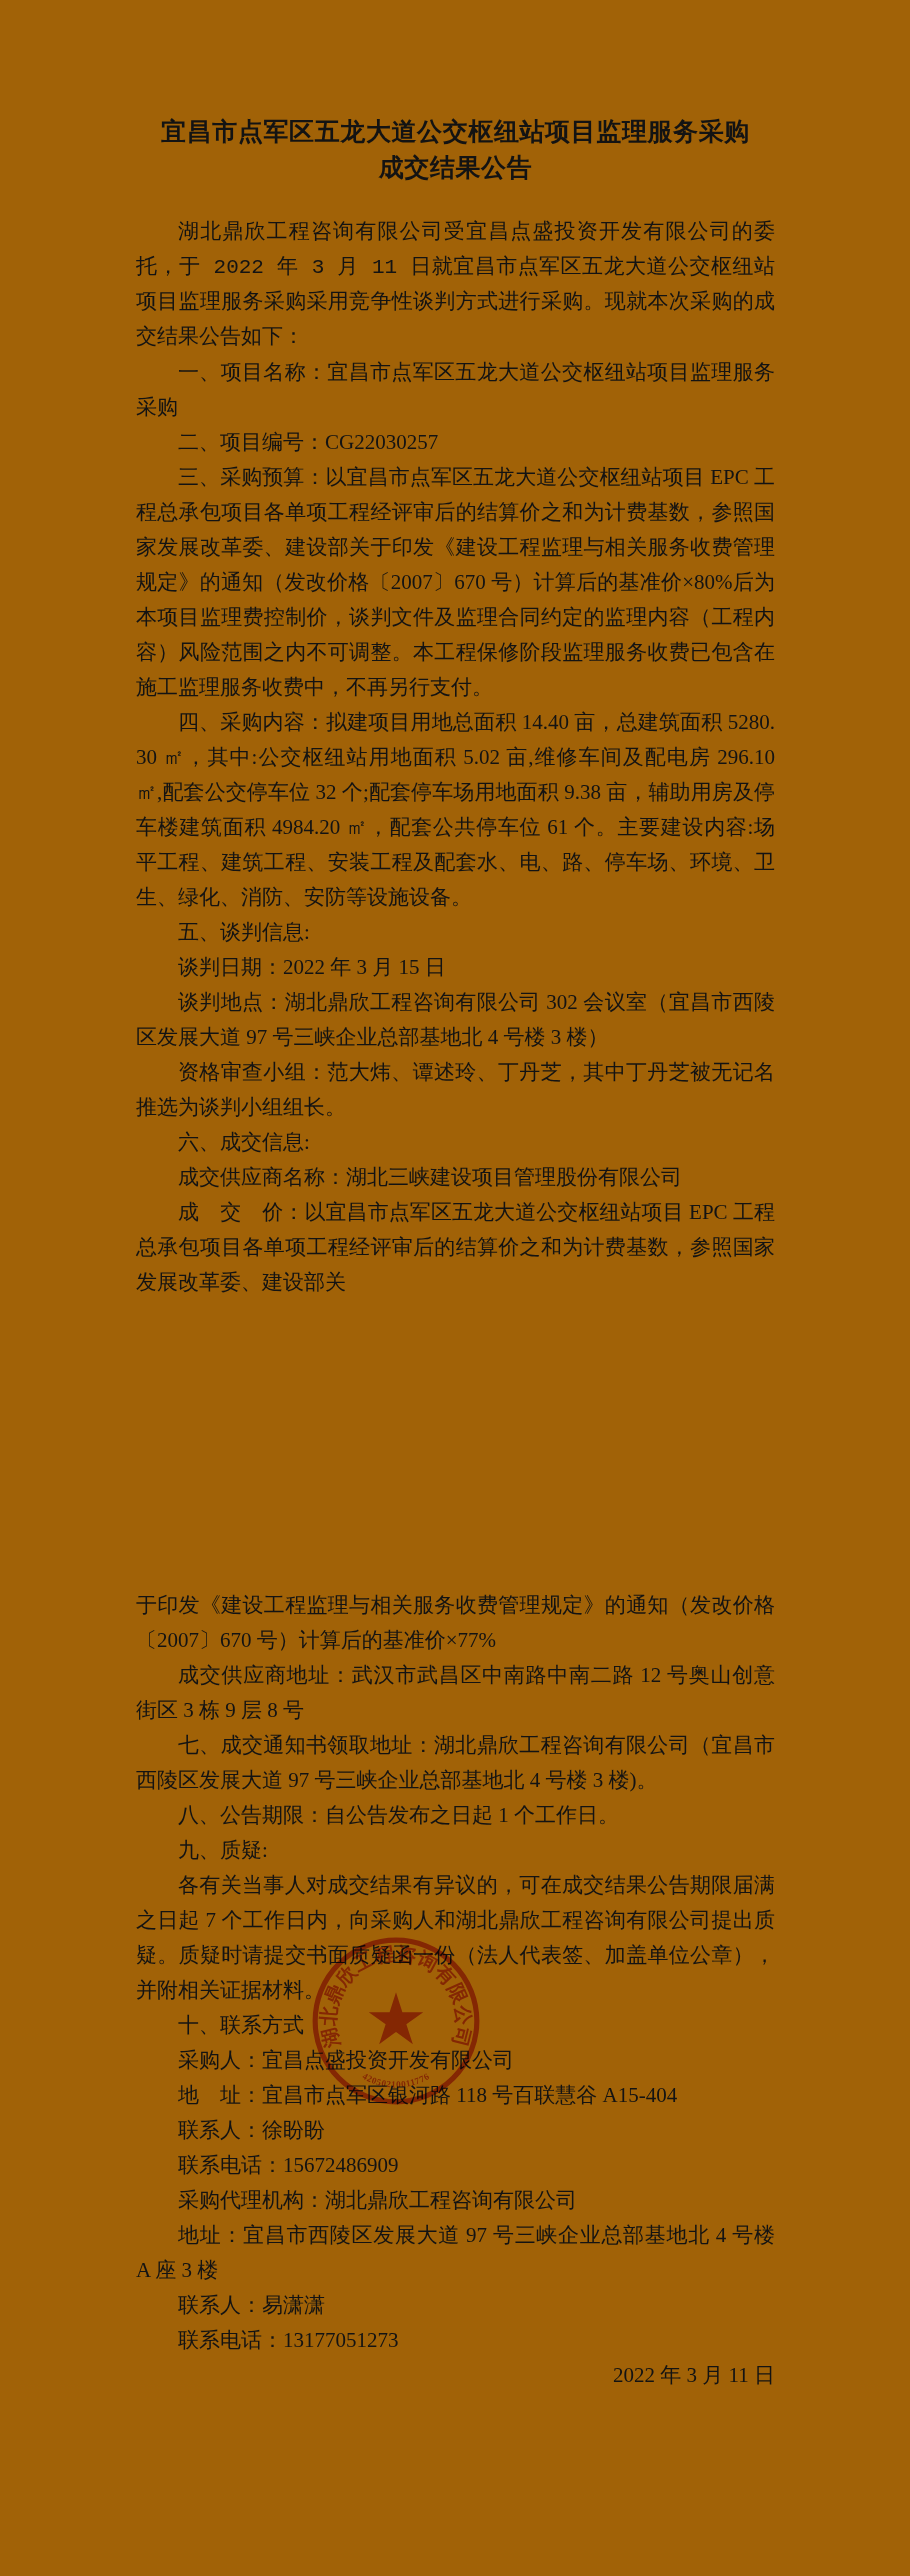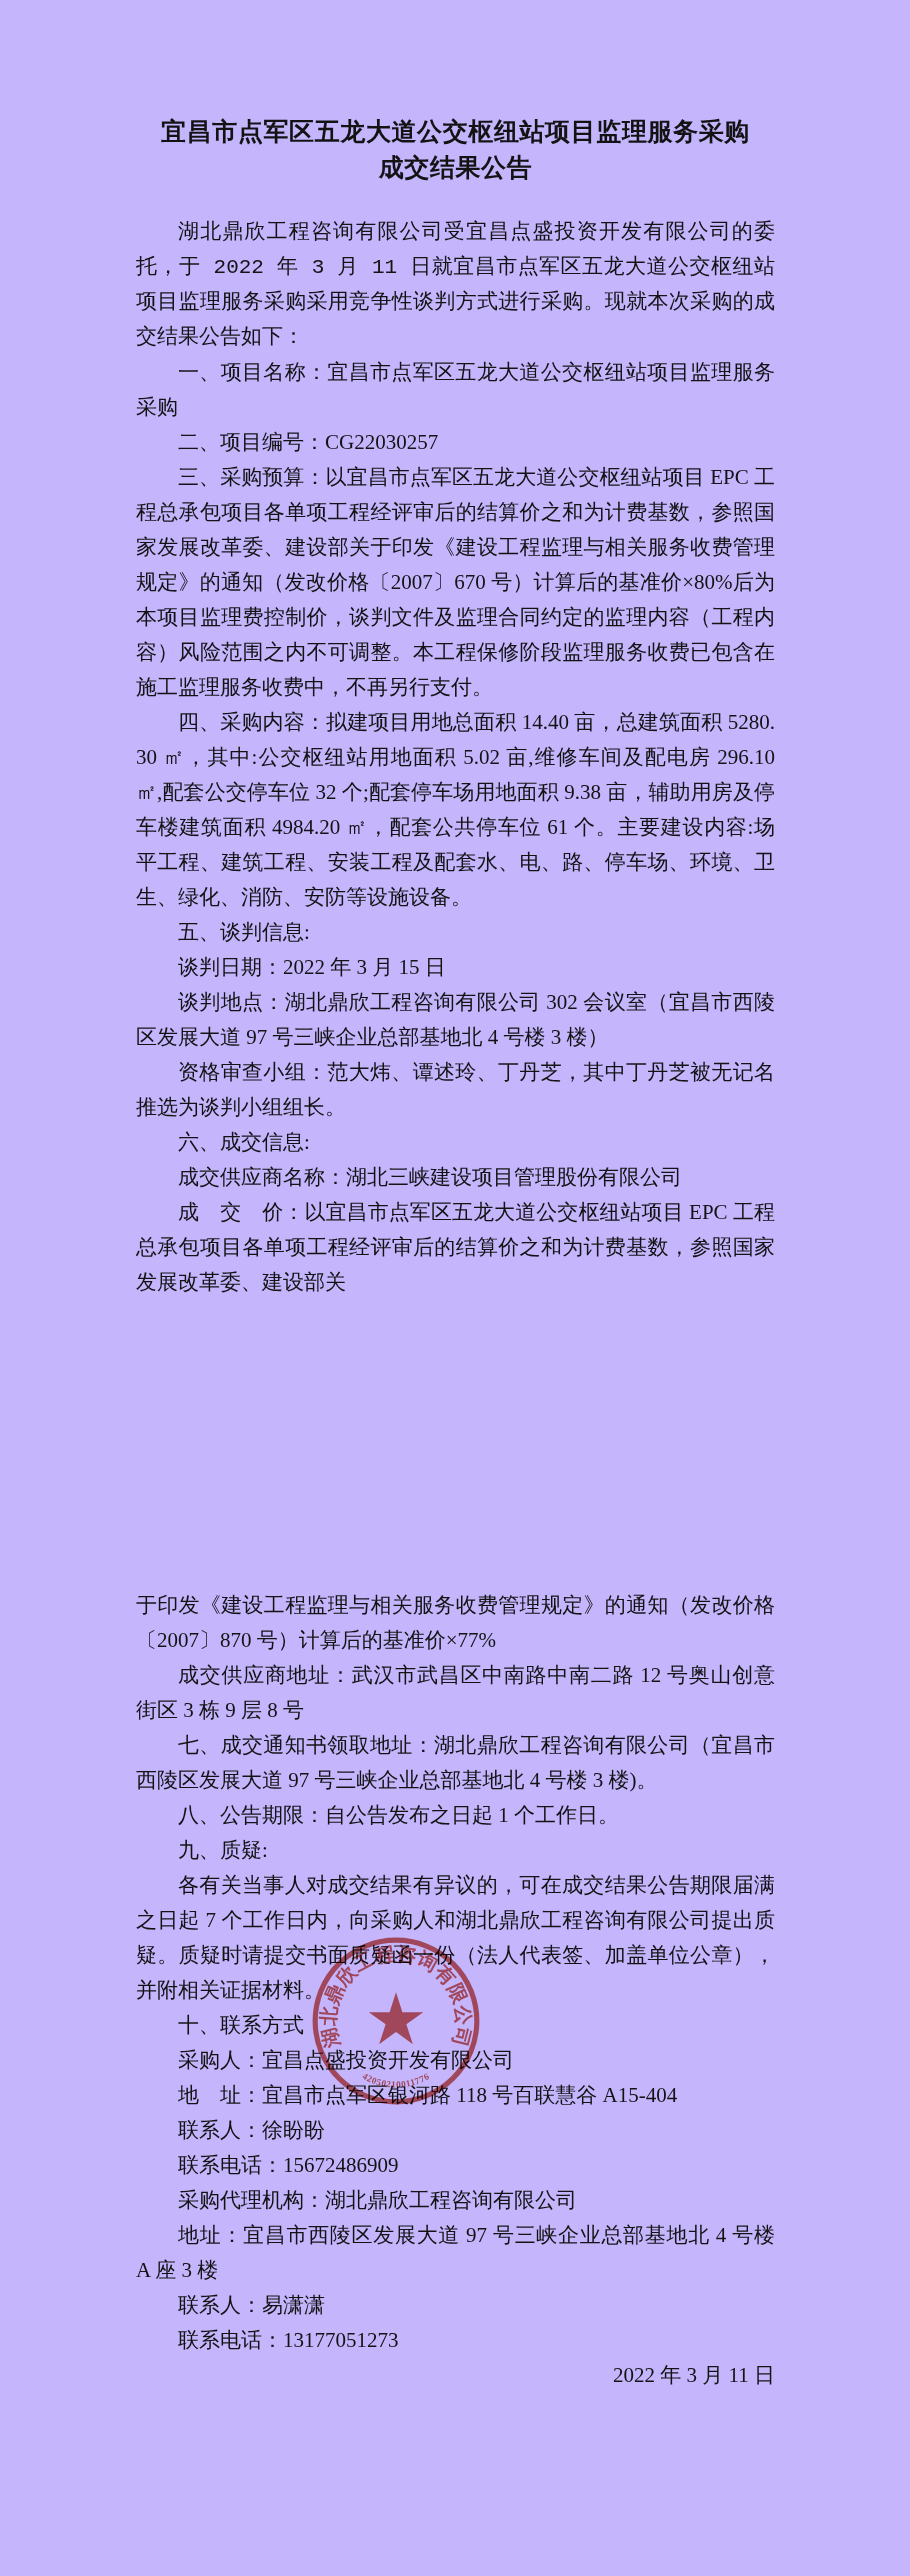--- a/index.html
+++ b/index.html
@@ -1,20 +1,20 @@
 <!DOCTYPE html>
 <html style="font-size:9.2px"><head>
 <meta charset="utf-8">
 <style>
   html, body { margin: 0; padding: 0; background: #ffffff; }
   .page {
     position: relative;
     width: 910px;
     height: 2576px;
-    background: #c4b5fd;
+    background: #a16207;
     overflow: hidden;
     font-family: "Liberation Serif", "DejaVu Serif", serif;
     color: #131313;
   }
   .content {
     position: absolute;
     left: 136px;
     top: 0;
     width: 639px;
   }
@@ -75,21 +75,21 @@
     <p class="line">五、谈判信息:</p>
     <p class="line">谈判日期：2022 年 3 月 15 日</p>
     <p class="line">谈判地点：湖北鼎欣工程咨询有限公司 302 会议室（宜昌市西陵区发展大道 97 号三峡企业总部基地北 4 号楼 3 楼）</p>
     <p class="line">资格审查小组：范大炜、谭述玲、丁丹芝，其中丁丹芝被无记名推选为谈判小组组长。</p>
     <p class="line">六、成交信息:</p>
     <p class="line">成交供应商名称：湖北三峡建设项目管理股份有限公司</p>
     <p class="line">成　交　价：以宜昌市点军区五龙大道公交枢纽站项目 EPC 工程总承包项目各单项工程经评审后的结算价之和为计费基数，参照国家发展改革委、建设部关</p>
 
     <div class="page-break-gap"></div>
 
-    <p class="line noindent">于印发《建设工程监理与相关服务收费管理规定》的通知（发改价格〔2007〕870 号）计算后的基准价×77%</p>
+    <p class="line noindent">于印发《建设工程监理与相关服务收费管理规定》的通知（发改价格〔2007〕670 号）计算后的基准价×77%</p>
     <p class="line">成交供应商地址：武汉市武昌区中南路中南二路 12 号奥山创意街区 3 栋 9 层 8 号</p>
     <p class="line">七、成交通知书领取地址：湖北鼎欣工程咨询有限公司（宜昌市西陵区发展大道 97 号三峡企业总部基地北 4 号楼 3 楼)。</p>
     <p class="line">八、公告期限：自公告发布之日起 1 个工作日。</p>
     <p class="line">九、质疑:</p>
     <p class="line">各有关当事人对成交结果有异议的，可在成交结果公告期限届满之日起 7 个工作日内，向采购人和湖北鼎欣工程咨询有限公司提出质疑。质疑时请提交书面质疑函一份（法人代表签、加盖单位公章），并附相关证据材料。</p>
     <p class="line">十、联系方式</p>
     <p class="line">采购人：宜昌点盛投资开发有限公司</p>
     <p class="line">地　址：宜昌市点军区银河路 118 号百联慧谷 A15-404</p>
     <p class="line">联系人：徐盼盼</p>
     <p class="line">联系电话：15672486909</p>

